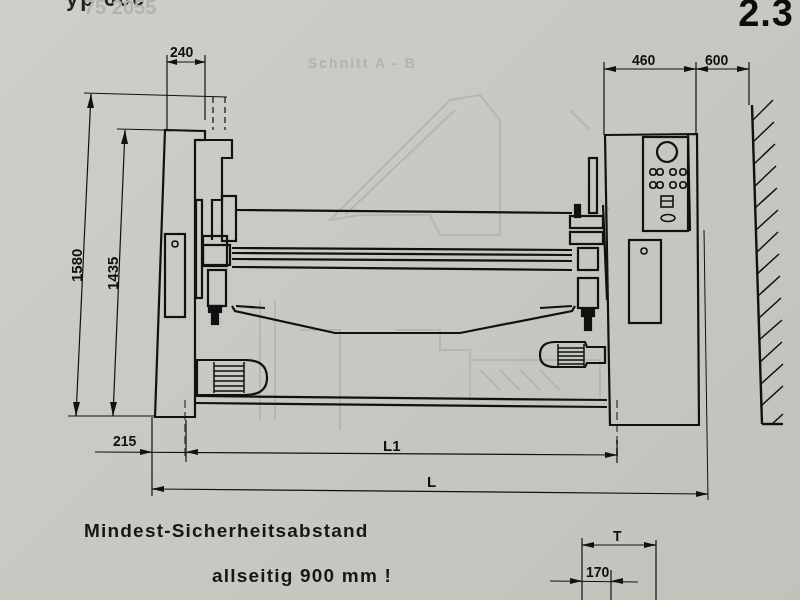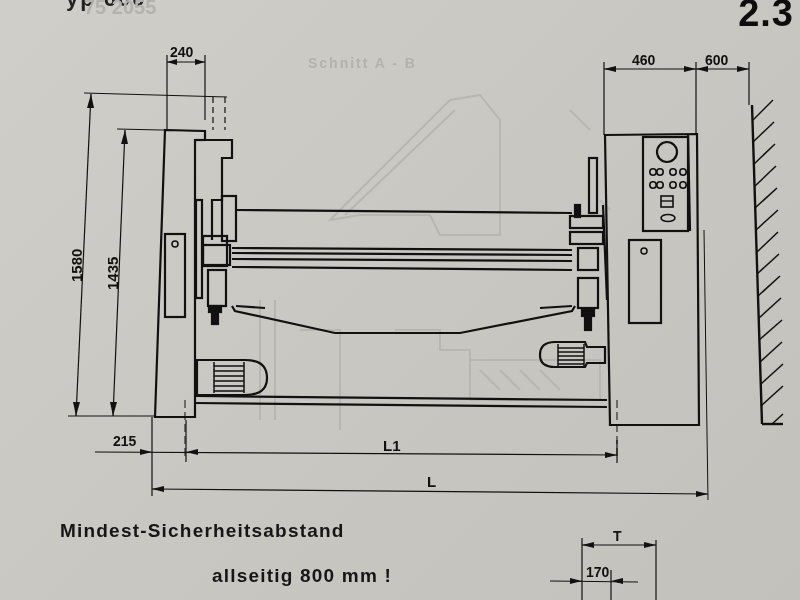--- a/index.html
+++ b/index.html
@@ -14,21 +14,21 @@
     background: linear-gradient(135deg, #cfcec9 0%, #c8c7c2 50%, #c2c1bc 100%);
   }
   svg.drawing { position:absolute; left:0; top:0; }
   .dim-text { font-family:"Liberation Sans", sans-serif; font-weight:bold; fill:#111; }
   .ghost-text { font-family:"Liberation Sans", sans-serif; font-weight:bold; fill:#b3b2ad; }
   .section-num {
     position:absolute; right:6px; top:-8px;
     font-size:38px; font-weight:bold; color:#0d0d0d; letter-spacing:1px;
   }
   .note1 {
-    position:absolute; left:60px; top:520px;
+    position:absolute; left:84px; top:520px;
     font-size:19px; font-weight:bold; color:#161616; letter-spacing:1.2px;
   }
   .note2 {
     position:absolute; left:212px; top:565px;
     font-size:19px; font-weight:bold; color:#161616; letter-spacing:1.2px;
   }
   .header-partial {
     position:absolute; left:66px; top:-14px;
     font-size:22px; font-weight:bold; color:#222; letter-spacing:2px;
   }
@@ -247,14 +247,14 @@
       <polygon points="656,545 644,542 644,548" fill="#111"></polygon>
       <line x1="550" y1="581" x2="638" y2="582" stroke="#111" stroke-width="1.2"></line>
       <polygon points="582,581 570,578 570,584" fill="#111"></polygon>
       <polygon points="611,581 623,578 623,584" fill="#111"></polygon>
       <text class="dim-text" x="613" y="541" font-size="14">T</text>
       <text class="dim-text" x="586" y="577" font-size="14">170</text>
     </g>
   </svg>
 
   <div class="note1">Mindest-Sicherheitsabstand</div>
-  <div class="note2">allseitig 800 mm !</div>
+  <div class="note2">allseitig 900 mm !</div>
 </div>
 
 </body></html>

